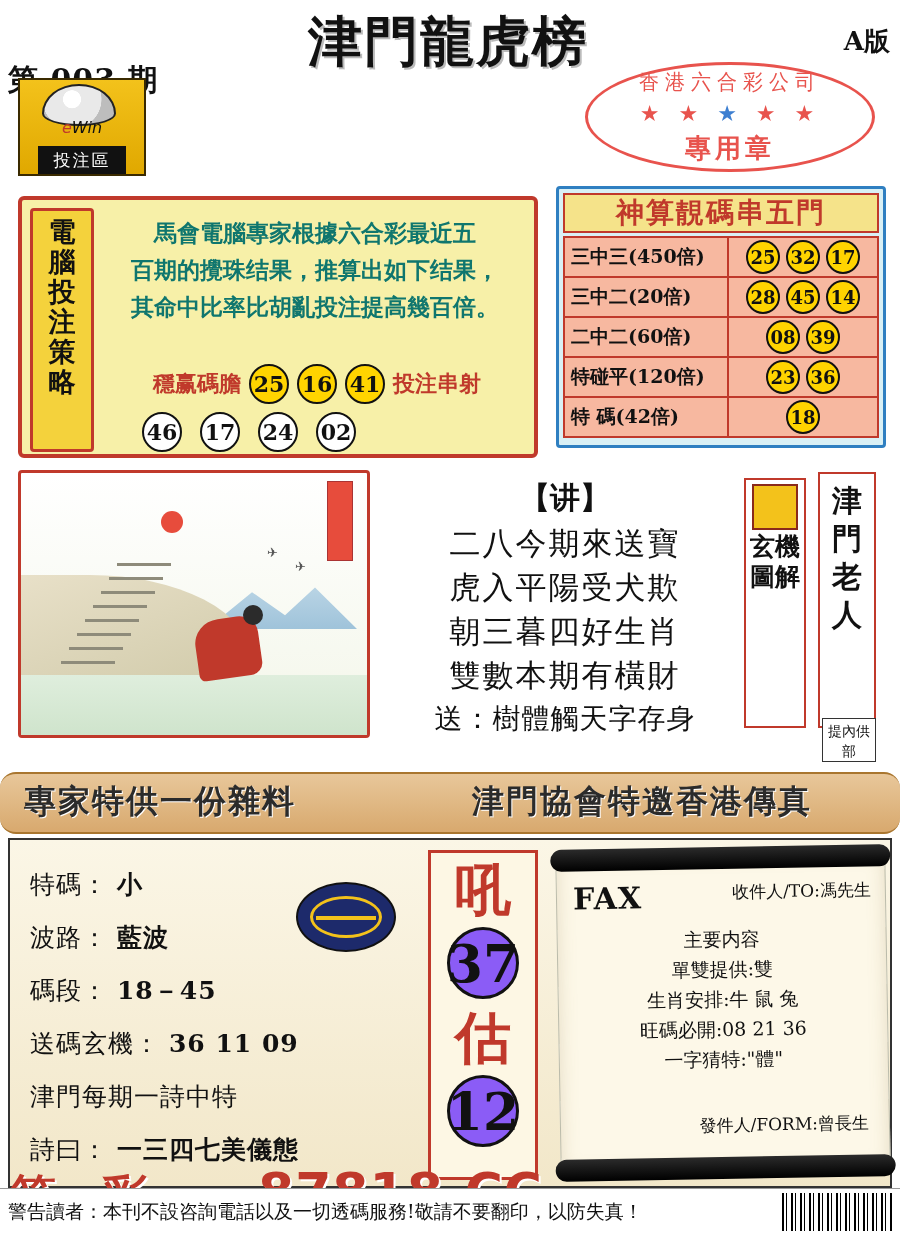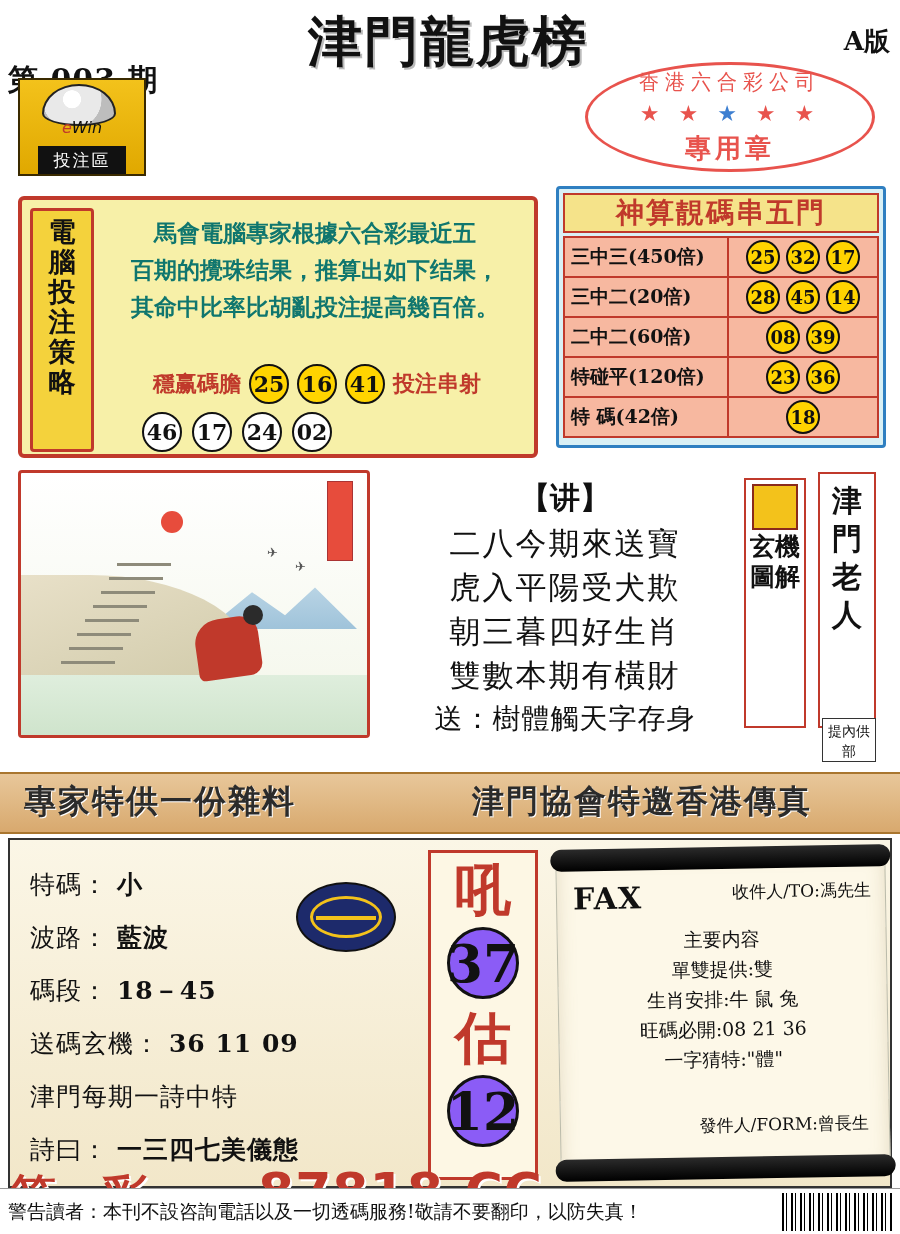--- a/index.html
+++ b/index.html
@@ -92,21 +92,21 @@
     position:absolute; left:86px; right:12px; top:14px;
     color:#0f766e; font-family:"DejaVu Serif", serif;
     font-size:23px; line-height:37px; font-weight:bold; text-align:center;
   }
   .panelA .picks {
     position:absolute; left:86px; right:8px; top:164px;
     display:flex; align-items:center; justify-content:center; gap:8px;
   }
   .panelA .picks2 {
     position:absolute; left:120px; right:8px; top:212px;
-    display:flex; align-items:center; gap:10px;
+    display:flex; align-items:center; gap:18px;
   }
   .lbl-red { color:#c0392b; font-family:"DejaVu Serif", serif; font-weight:bold; font-size:22px; }
 
   .ballnum {
     width:40px; height:40px; border-radius:50%;
     background:#ffd400; border:2px solid #111; color:#111;
     font-family:"DejaVu Serif", serif; font-weight:bold; font-size:22px;
     display:flex; align-items:center; justify-content:center;
   }
   .ballnum.sm { width:34px; height:34px; font-size:18px; }
@@ -179,21 +179,21 @@
   .neibu {
     position:absolute; left:822px; top:718px; width:54px; height:44px;
     border:1px solid #333; background:#fff; color:#111;
     font-family:"DejaVu Serif", serif; font-size:14px; line-height:20px; text-align:center; padding-top:2px;
   }
 
   
   .banner {
     position:absolute; left:0; top:772px; width:900px; height:62px;
     background:linear-gradient(#e8c79a,#d8a96e);
-    border-top:2px solid #a9762f; border-bottom:2px solid #a9762f;
+    border-top:2px solid #a9762f; border-bottom:2px solid #a9762f;border-radius:16px;
   }
   .banner .b1, .banner .b2 {
     position:absolute; top:6px; font-family:"DejaVu Serif", serif;
     font-size:32px; font-weight:bold; color:#2b2b2b; letter-spacing:2px;
     text-shadow:1px 1px 0 #fff;
   }
   .banner .b1 { left:24px; }
   .banner .b2 { left:472px; }
 
   

